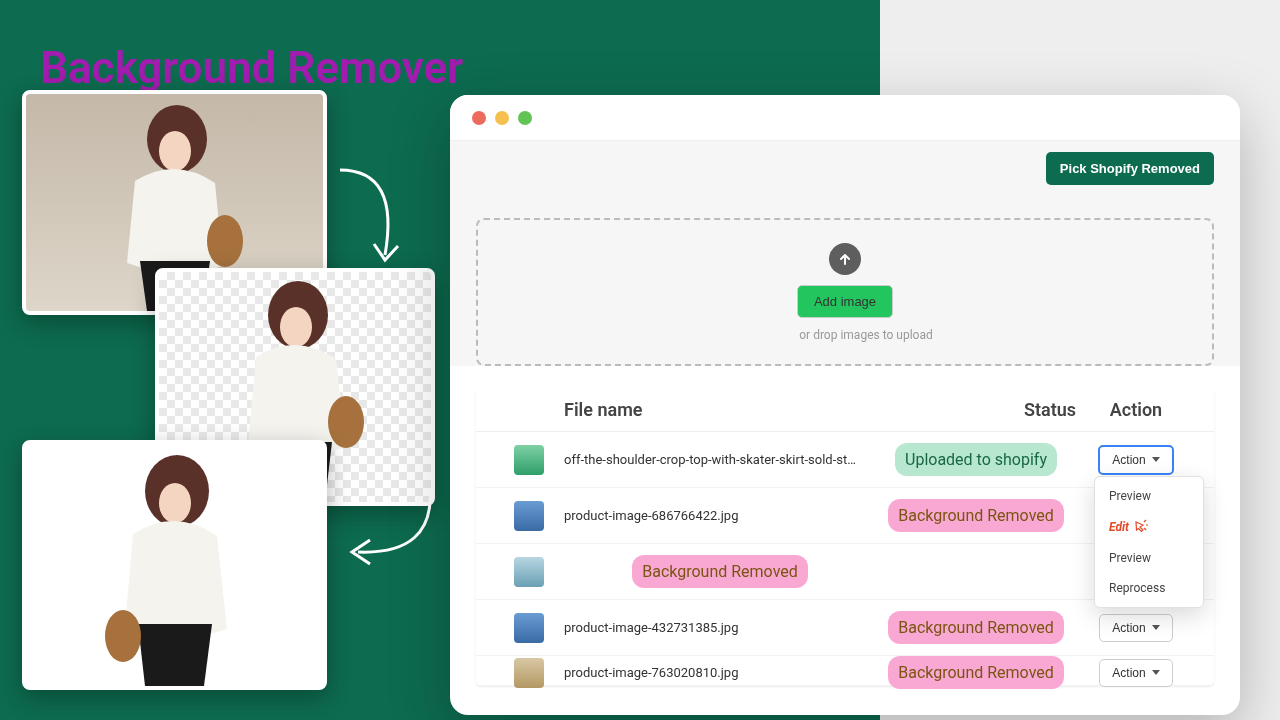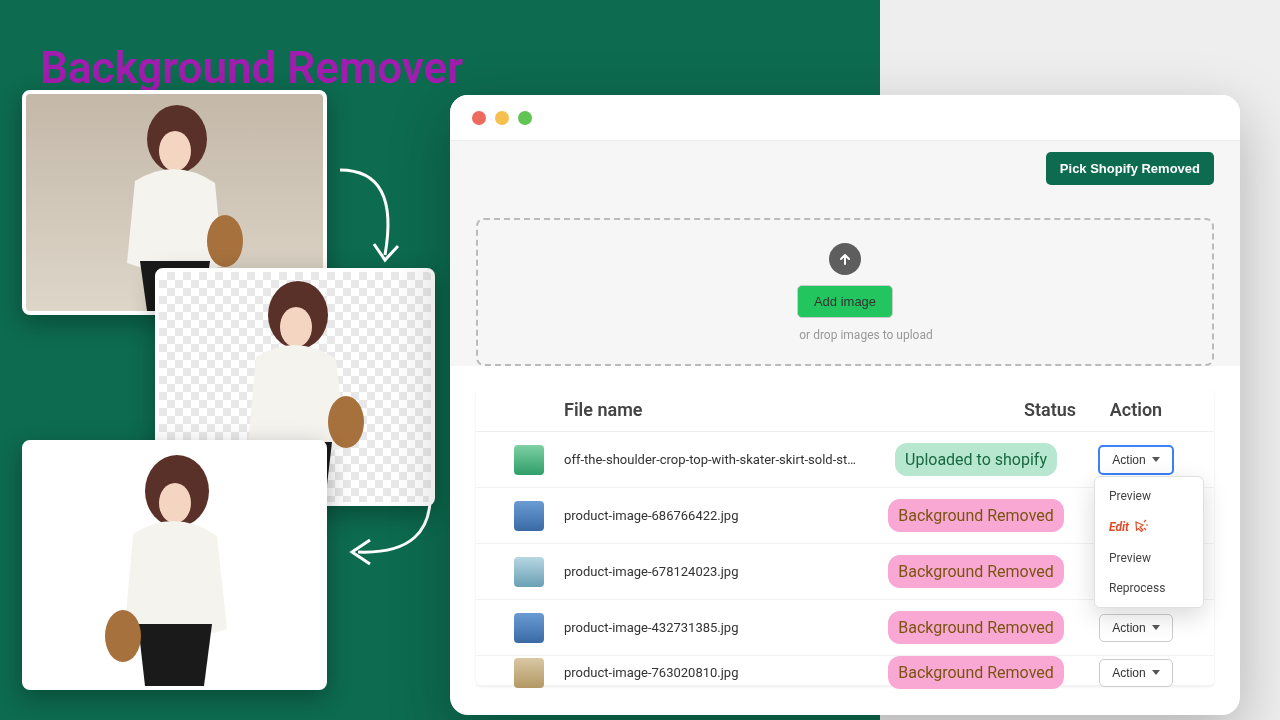--- a/index.html
+++ b/index.html
@@ -251,21 +251,20 @@
           <span class="badge badge-orange">Background Removed</span>
         </div>
       <button class="action-btn" style="visibility:hidden">
           <span>Action</span>
           <span class="caret"></span>
         </button>
     </div>
 
     <div class="trow">
       <div class="thumb" style="background:linear-gradient(#b7d6e2,#6aa0b4)"></div>
-      <div class="fname">product-image-678124023.jpg</div>
       <div class="col-status">
           <span class="badge badge-orange">Background Removed</span>
         </div>
       <button class="action-btn" style="visibility:hidden">
           <span>Action</span>
           <span class="caret"></span>
         </button>
     </div>
 
     <div class="trow">

